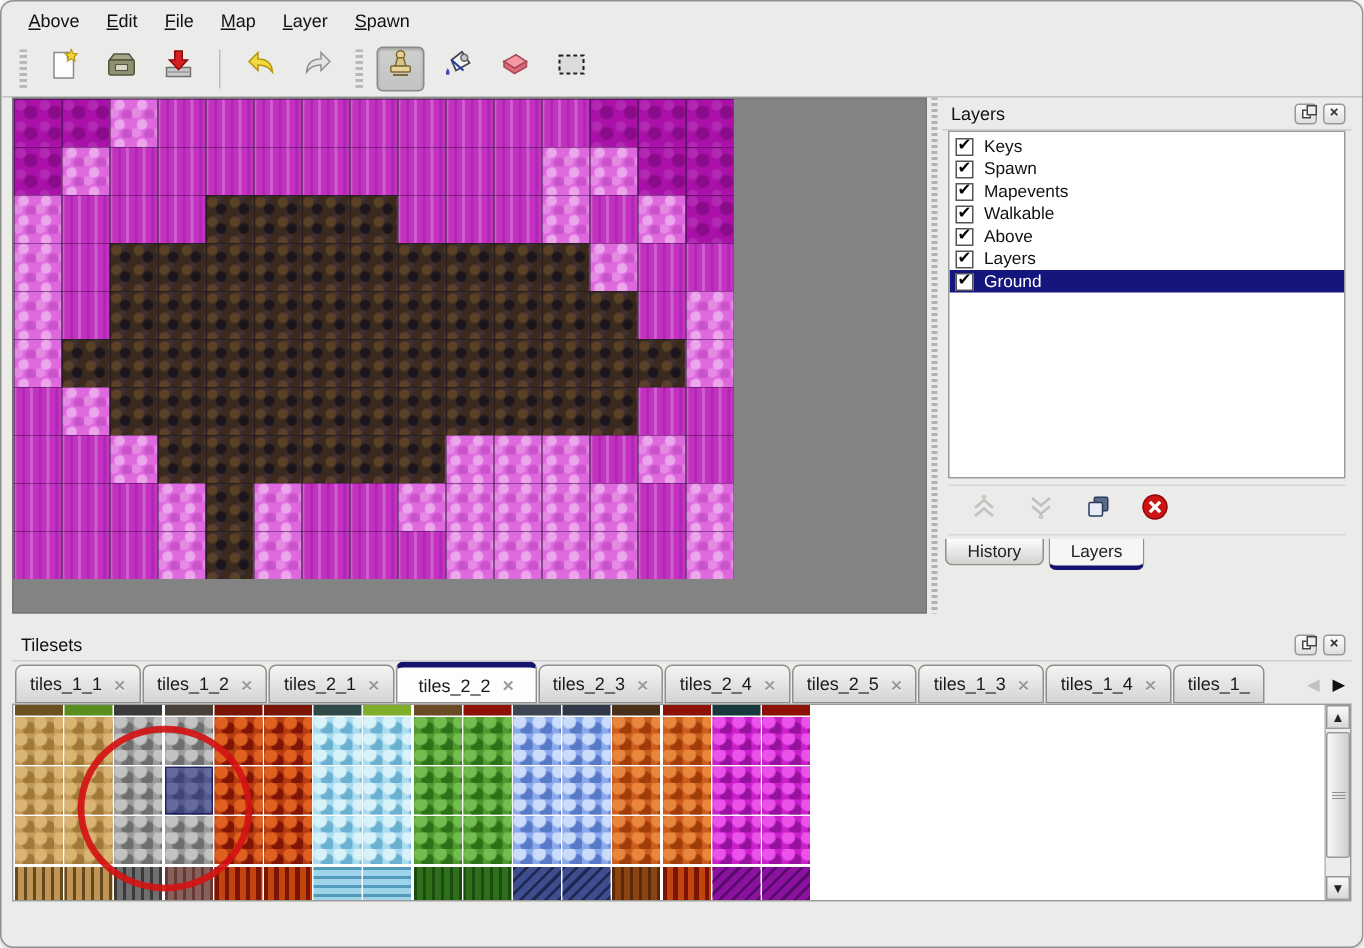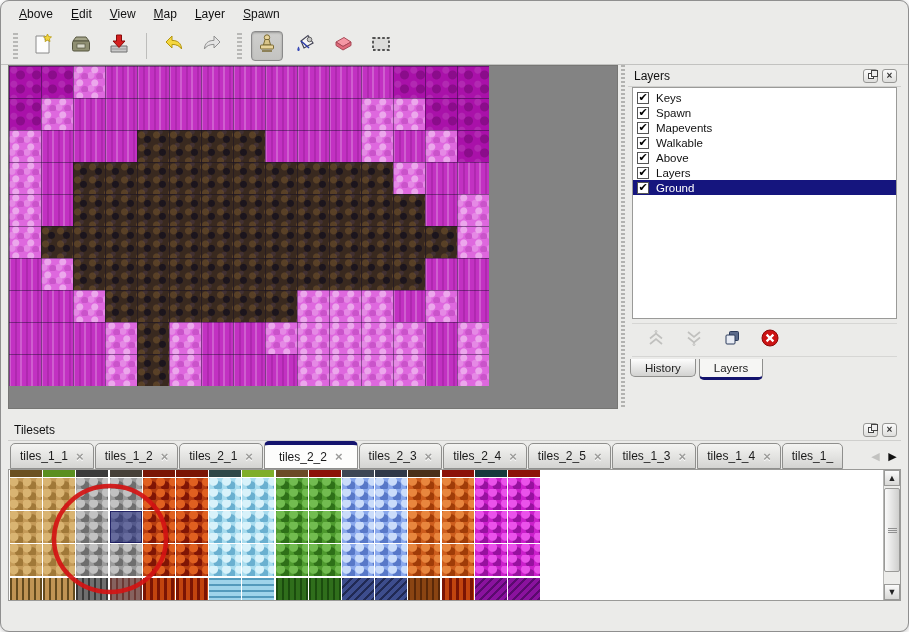--- a/index.html
+++ b/index.html
@@ -136,21 +136,21 @@
     background:repeating-linear-gradient(315deg,#c4c4c2 0 2px,transparent 2px 5px);}
 </style>
 </head>
 <body>
 
 <div class="window">
 
   <div class="menubar" id="menubar">
       <div class="menu-item">Above</div>
       <div class="menu-item">Edit</div>
-      <div class="menu-item">View</div>
+      <div class="menu-item">File</div>
       <div class="menu-item">Map</div>
       <div class="menu-item">Layer</div>
       <div class="menu-item">Spawn</div>
     </div>
 
   <div class="toolbar" id="toolbar">
       <div class="tb-grip"></div>
       <div class="tb-btn">
         <span><svg width="24" height="24" viewBox="0 0 24 24">
             <path d="M5 4h9l4 4v13H5z" fill="#fdfdfd" stroke="#8a8a8a"></path>

